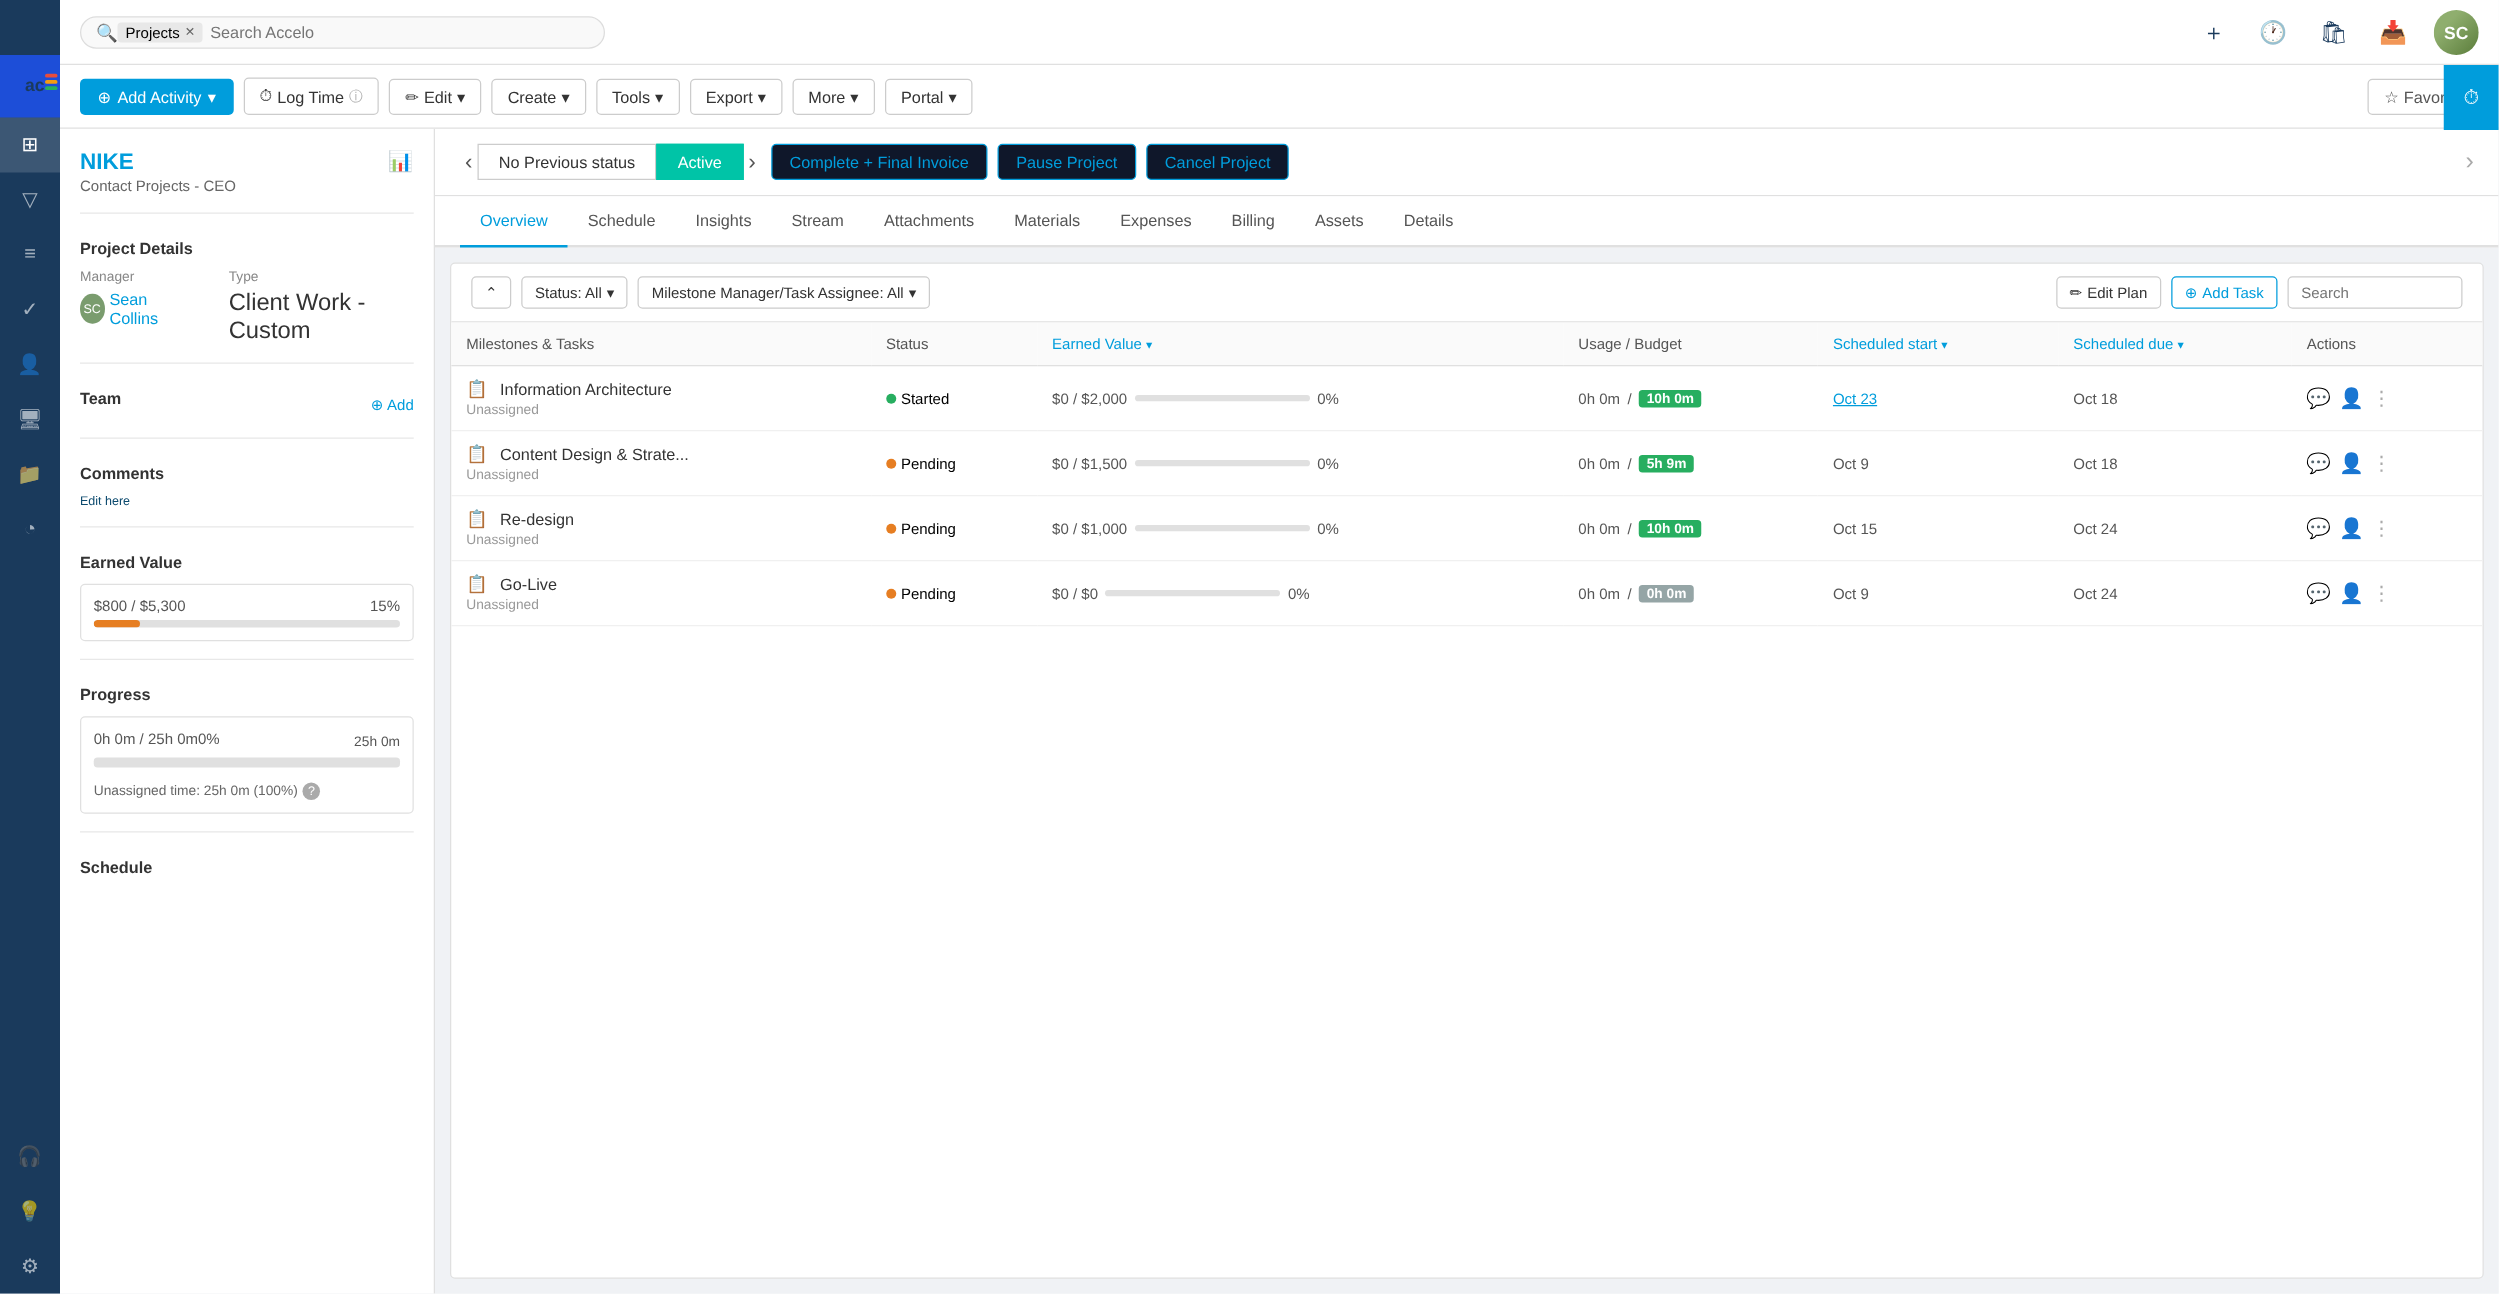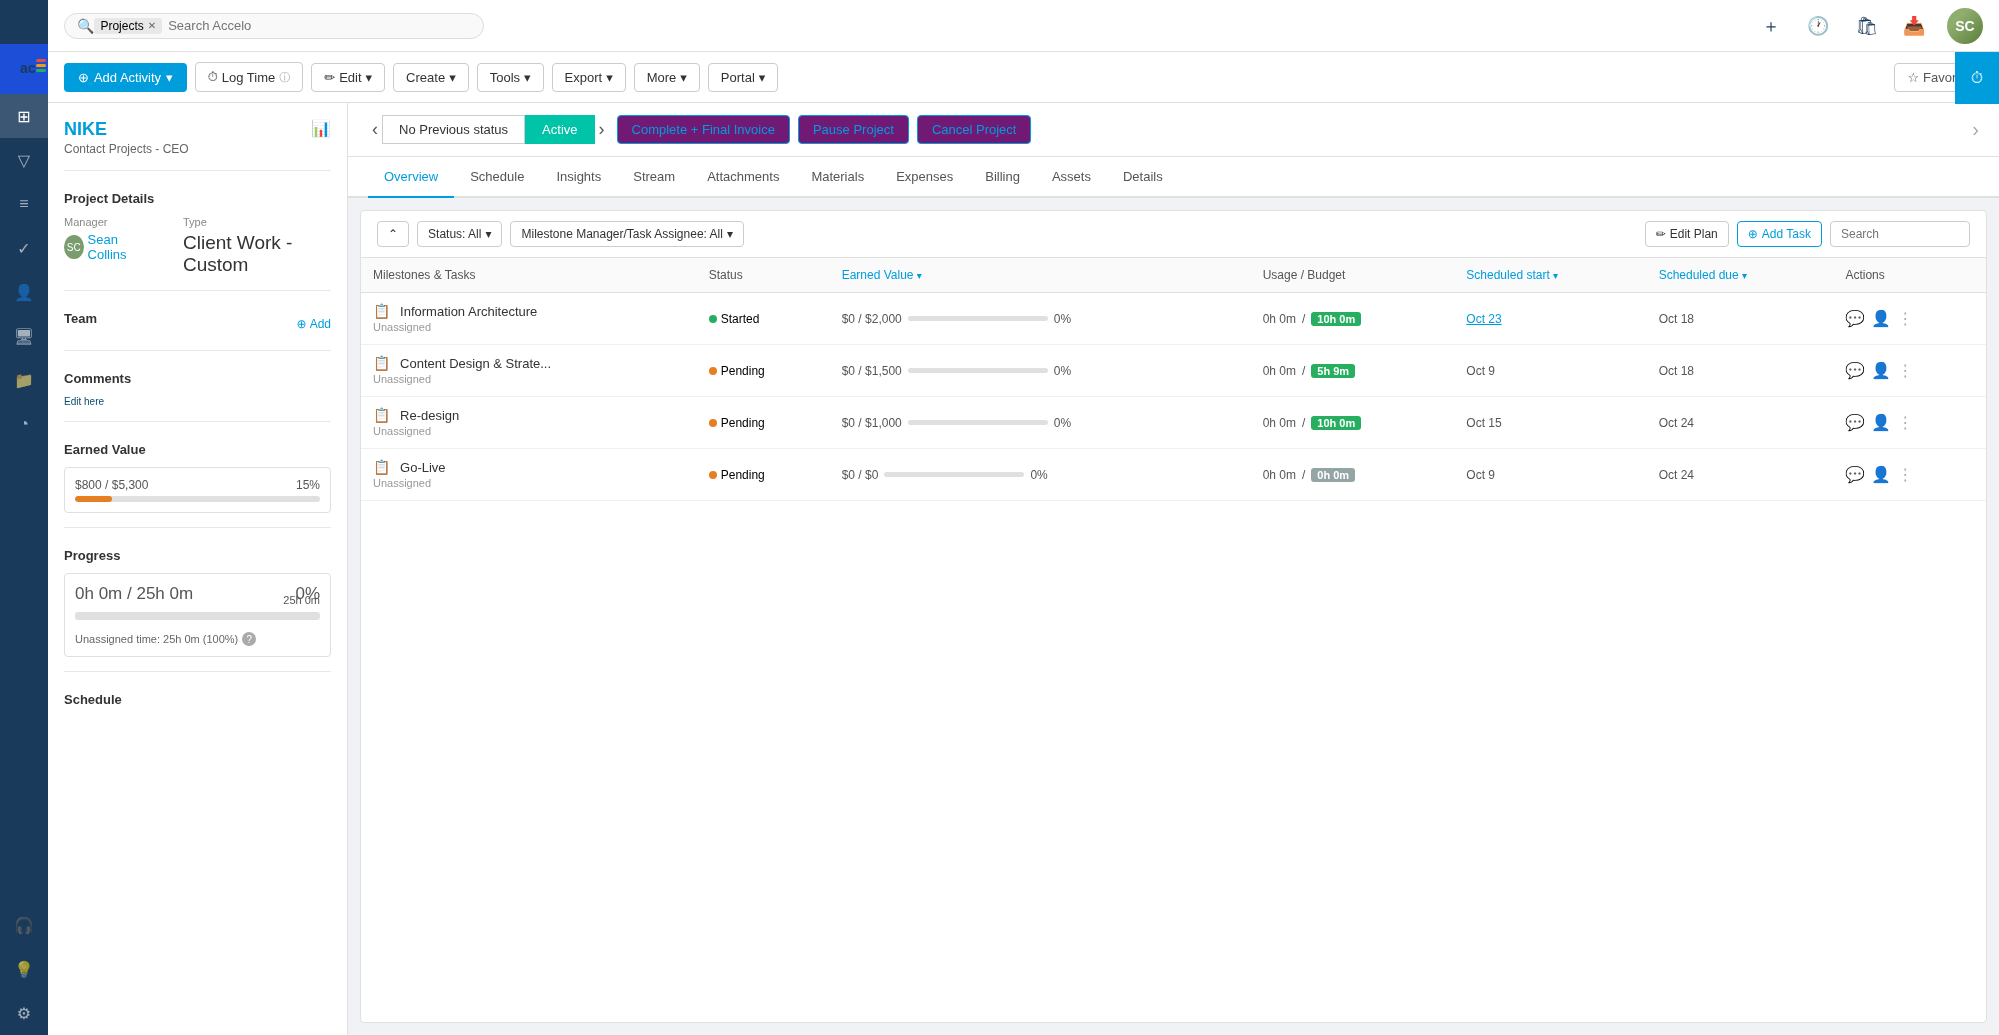--- a/index.html
+++ b/index.html
@@ -254,22 +254,22 @@
       height: 6px;
       margin-top: 4px;
       overflow: hidden;
     }
     .progress-bar-fill {
       height: 100%;
       border-radius: 3px;
     }
     .progress-section {}
     .prog-header {
-      display: flex; justify-content: space-between;
-      font-size: 17px; color: #555; margin-bottom: 4px;
+      display: flex; 
+      font-size: 12px; color: #555; margin-bottom: 4px;
     }
     .prog-bar-container {
       position: relative;
       height: 8px;
       background: #e0e0e0;
       border-radius: 3px;
       margin-top: 8px;
     }
     .prog-bar-fill {
       height: 100%;
@@ -355,21 +355,21 @@
     .status-item.active-status {
       background: #00c4a7;
       color: #fff;
       border-color: #00c4a7;
     }
     .status-btn {
       padding: 6px 14px;
       border: 1px solid #009ddc;
       border-radius: 4px;
       color: #009ddc;
-      background: #701a75;
+      background: #0f172a;
       font-size: 13px;
       cursor: pointer;
       margin-left: 8px;
     }
 
     
     .tabs-bar {
       background: #fff;
       border-bottom: 2px solid #e0e0e0;
       padding: 0 20px;

